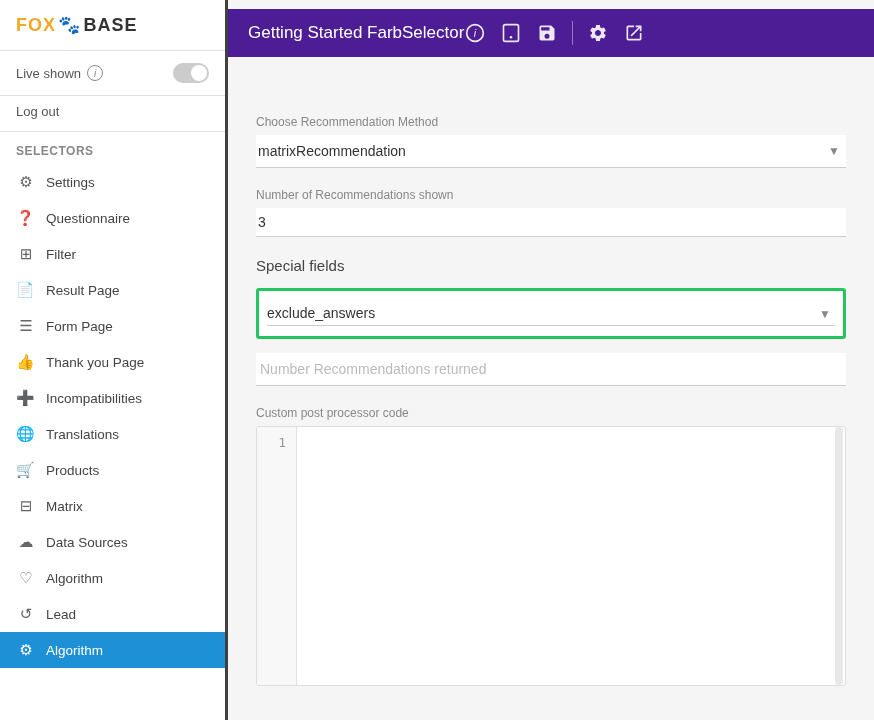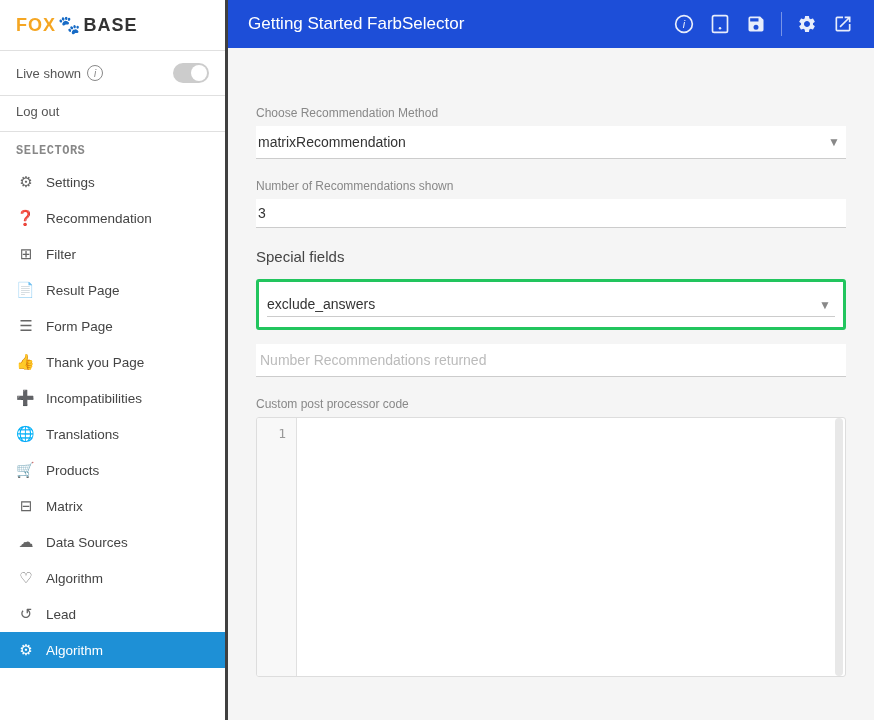--- a/index.html
+++ b/index.html
@@ -78,21 +78,20 @@
       cursor: pointer;
       border-bottom: 1px solid #e0e0e0;
     }
     .sidebar-section-label {
       padding: 12px 16px 6px;
       font-size: 12px;
       font-weight: bold;
       color: #888;
       text-transform: uppercase;
       letter-spacing: 0.5px;
-      font-family: Liberation Mono, monospace;
     }
     .sidebar-item {
       display: flex;
       align-items: center;
       gap: 10px;
       padding: 9px 16px;
       cursor: pointer;
       color: #444;
       font-size: 13.5px;
     }
@@ -111,28 +110,28 @@
     }
 
     
     .main {
       flex: 1;
       display: flex;
       flex-direction: column;
       overflow: hidden;
     }
     .topbar {
-      background: #1d4ed8;
+      background: #4c1d95;
       color: #fff;
       display: flex;
       align-items: center;
-      justify-content: space-between;
       padding: 0 20px;
       height: 48px;
       flex-shrink: 0;
+      margin-top: 9px;
     }
     .topbar-title {
       font-size: 17px;
       font-weight: 500;
     }
     .topbar-icons {
       display: flex;
       align-items: center;
       gap: 14px;
     }
@@ -302,21 +301,21 @@
   </div>
   <div class="sidebar-logout">Log out</div>
   <div class="sidebar-section-label">Selectors</div>
 
   <div class="sidebar-item">
     <span class="sidebar-icon">⚙</span>
     <span>Settings</span>
   </div>
   <div class="sidebar-item">
     <span class="sidebar-icon">❓</span>
-    <span>Recommendation</span>
+    <span>Questionnaire</span>
   </div>
   <div class="sidebar-item">
     <span class="sidebar-icon">⊞</span>
     <span>Filter</span>
   </div>
   <div class="sidebar-item">
     <span class="sidebar-icon">📄</span>
     <span>Result Page</span>
   </div>
   <div class="sidebar-item">

